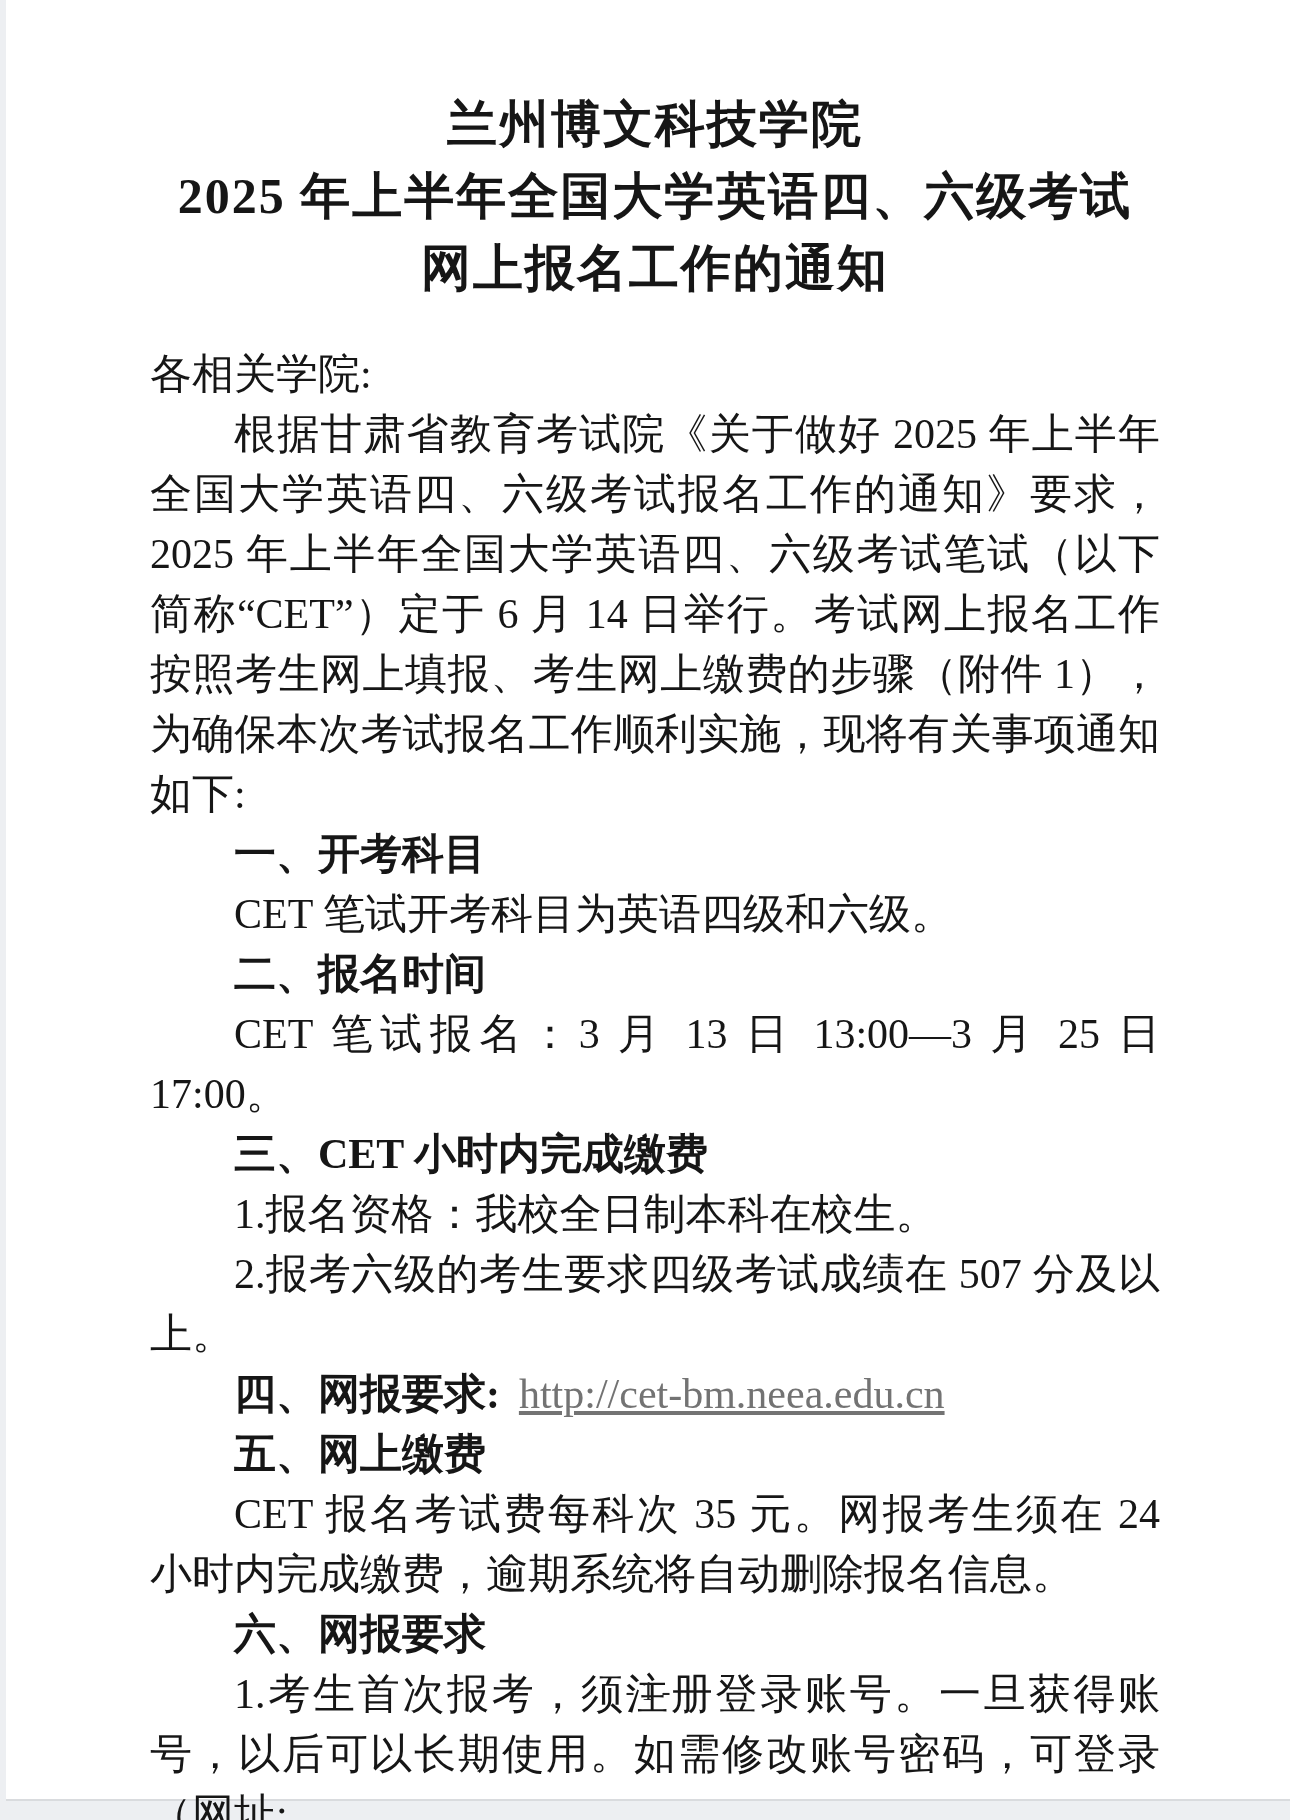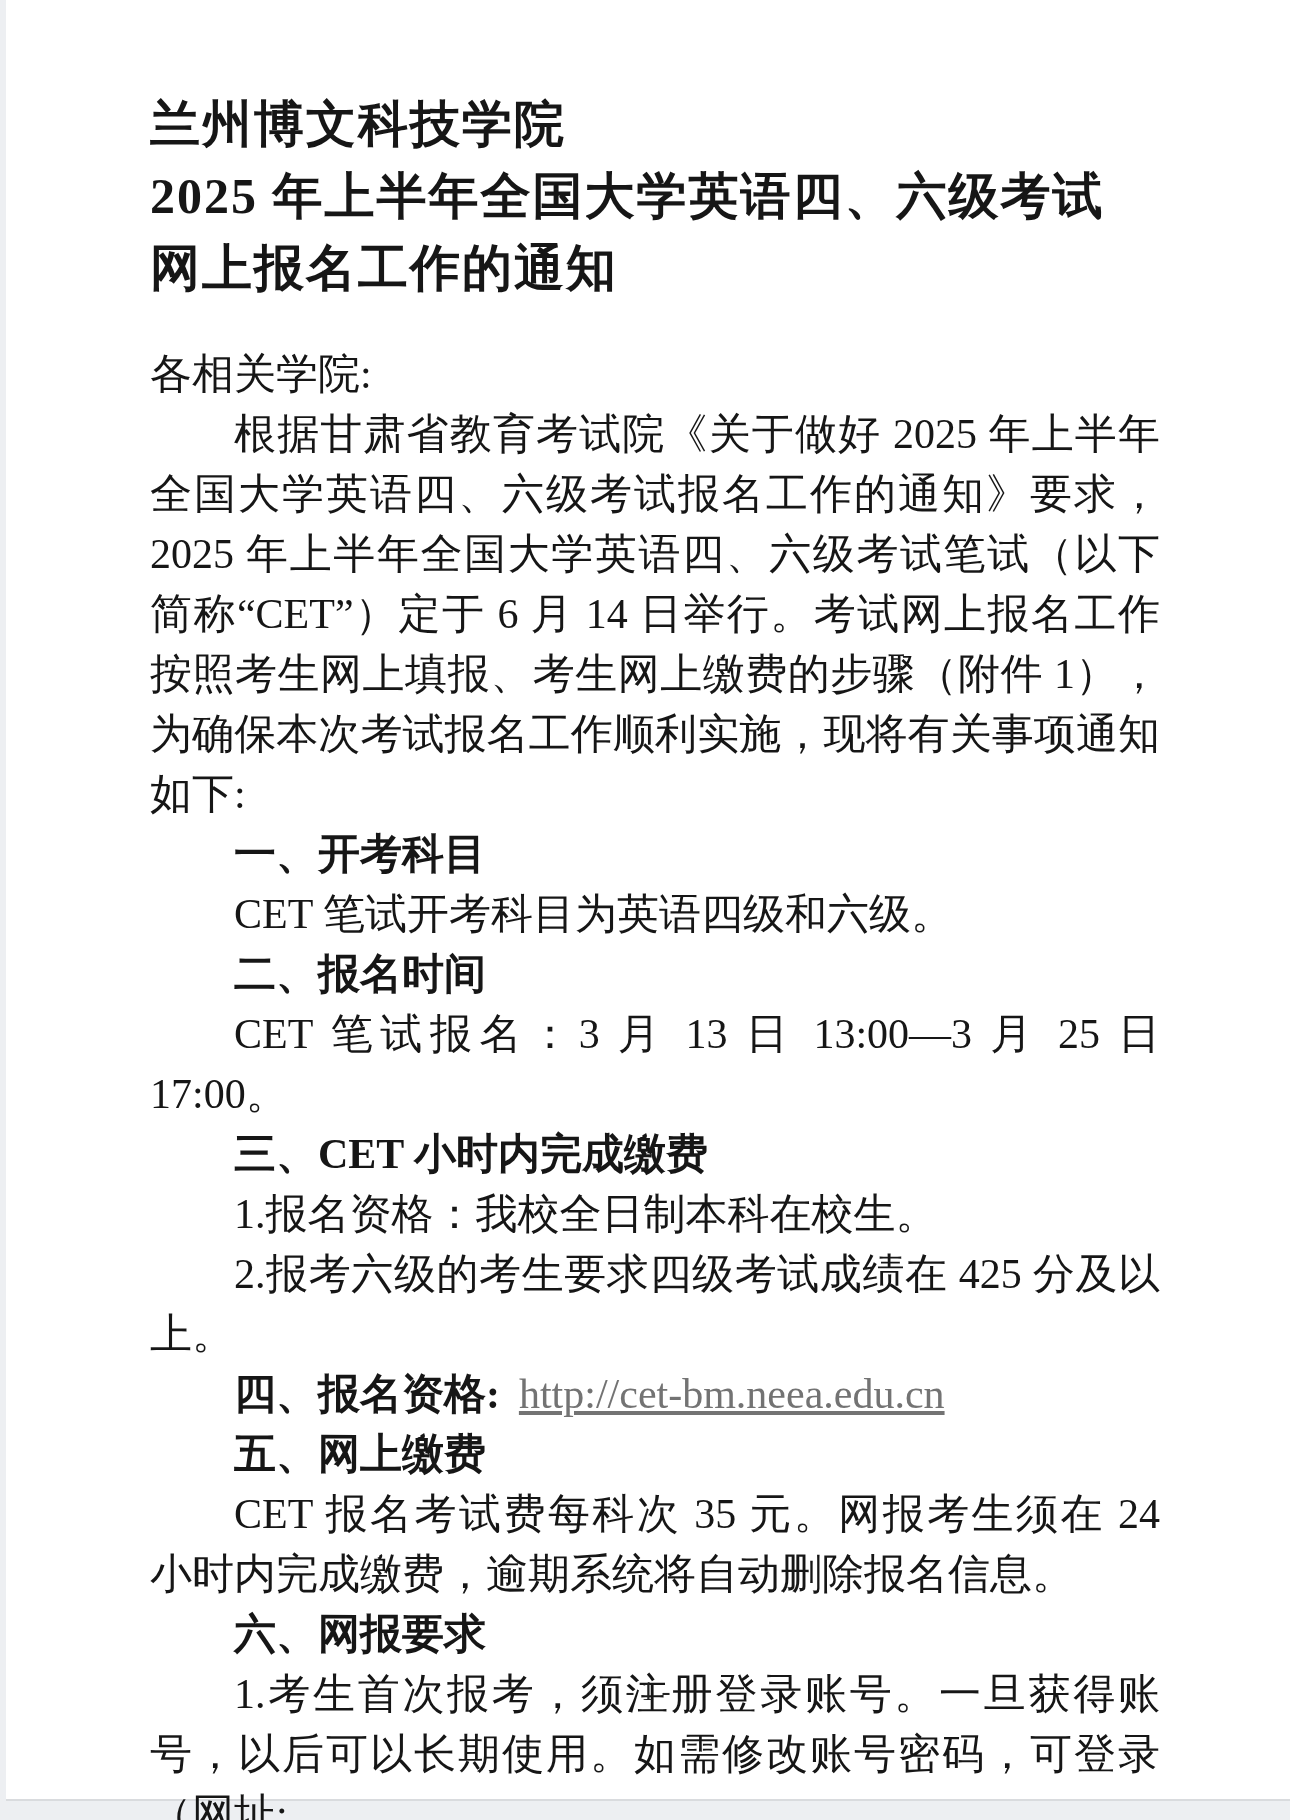--- a/index.html
+++ b/index.html
@@ -23,21 +23,21 @@
   }
   .content {
     padding: 88px 130px 0 144px;
   }
   .doc-title {
     margin: 0 0 40px 0;
     font-size: 50px;
     line-height: 72px;
     font-weight: bold;
     letter-spacing: 2px;
-    text-align: left;
+    text-align: center;
     color: #161616;
   }
   .doc-title .tline { display: block; }
   .body-text {
     font-size: 42px;
     line-height: 60px;
     color: #161616;
     text-align: justify;
   }
   .body-text p { margin: 0; }
@@ -75,24 +75,24 @@
       <p class="indent">根据甘肃省教育考试院《关于做好 2025 年上半年全国大学英语四、六级考试报名工作的通知》要求，2025 年上半年全国大学英语四、六级考试笔试（以下简称“CET”）定于 6 月 14 日举行。考试网上报名工作按照考生网上填报、考生网上缴费的步骤（附件 1），为确保本次考试报名工作顺利实施，现将有关事项通知如下:</p>
 
       <p class="indent heading">一、开考科目</p>
       <p class="indent">CET 笔试开考科目为英语四级和六级。</p>
 
       <p class="indent heading">二、报名时间</p>
       <p class="indent">CET 笔试报名：3 月 13 日 13:00—3 月 25 日 17:00。</p>
 
       <p class="indent heading">三、CET 小时内完成缴费</p>
       <p class="indent">1.报名资格：我校全日制本科在校生。</p>
-      <p class="indent">2.报考六级的考生要求四级考试成绩在 425 分及以上。</p>
+      <p class="indent">2.报考六级的考生要求四级考试成绩在 507 分及以上。</p>
 
       <p class="indent">
-        <span class="heading">四、报名资格:</span><a class="link" href="#">http://cet-bm.neea.edu.cn</a>
+        <span class="heading">四、网报要求:</span><a class="link" href="#">http://cet-bm.neea.edu.cn</a>
       </p>
 
       <p class="indent heading">五、网上缴费</p>
       <p class="indent">CET 报名考试费每科次 35 元。网报考生须在 24 小时内完成缴费，逾期系统将自动删除报名信息。</p>
 
       <p class="indent heading">六、网报要求</p>
       <p class="indent">1.考生首次报考，须注册登录账号。一旦获得账号，以后可以长期使用。如需修改账号密码，可登录（网址:</p>
     </div>
   </div>
 

